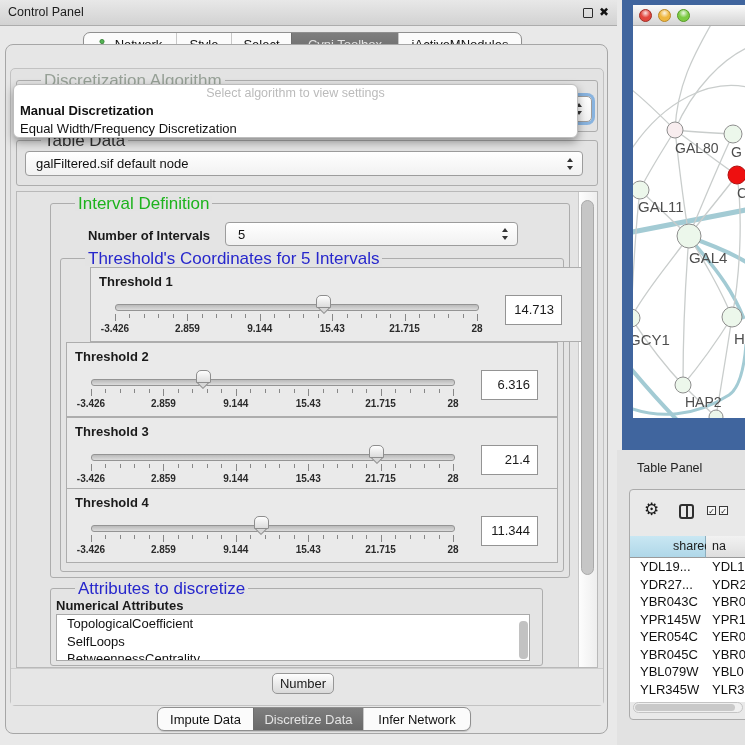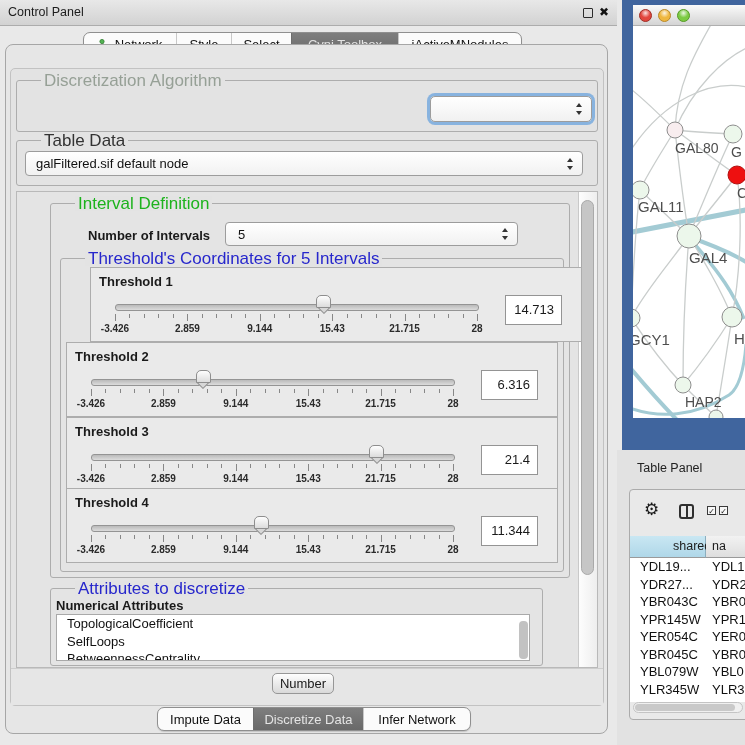--- a/index.html
+++ b/index.html
@@ -169,20 +169,27 @@
   <div class="abs group g-algo">
     <span class="gtitle t-muted">Discretization Algorithm</span>
   </div>
   <div class="abs combo combo-frag">
     <span class="spin">
         <i class="up"></i>
         <i class="dn"></i>
       </span>
   </div>
 
+  <div class="abs popup">
+    <div class="hint">Select algorithm to view settings</div>
+    <div id="popup-list">
+        <div class="pitem b">Manual Discretization</div>
+        <div class="pitem">Equal Width/Frequency Discretization</div>
+      </div>
+  </div>
 
   <div class="abs group g-tdata">
     <span class="gtitle t-plain">Table Data</span>
   </div>
   <div class="abs combo td-combo">
     <span class="cval">galFiltered.sif default node</span>
     <span class="spin">
         <i class="up"></i>
         <i class="dn"></i>
       </span>

